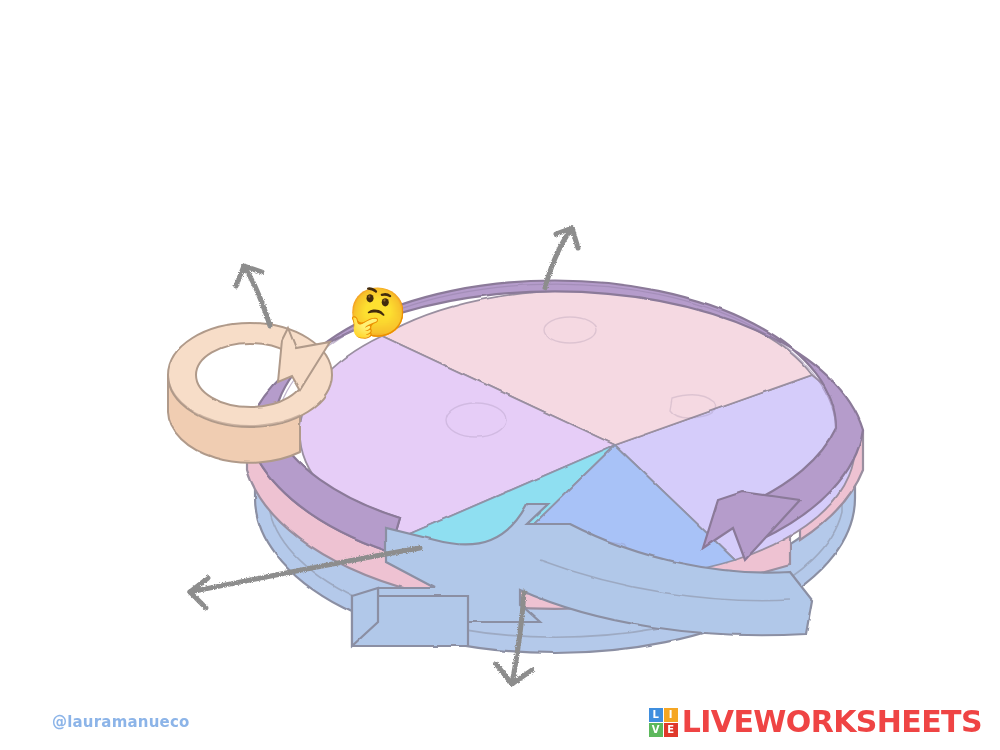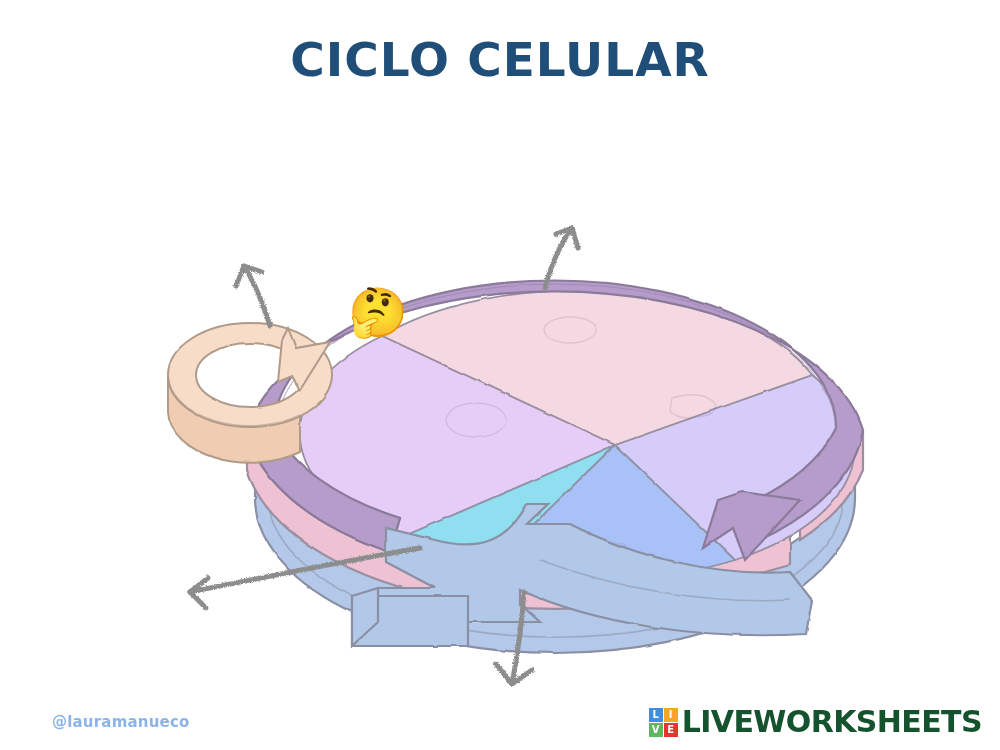--- a/index.html
+++ b/index.html
@@ -92,21 +92,20 @@
     color: #123a63;
     letter-spacing: -0.6px;
     line-height: 30px;
   }
 </style>
 </head>
 <body style="background: rgb(255, 255, 255);">
 
 <div id="page">
 
-  <div id="page-title" style="color: rgb(31, 78, 121);">CICLO CELULAR</div>
 
   <svg id="diagram-canvas" viewBox="0 0 1000 750">
     <defs>
       <filter id="rough" x="-20%" y="-20%" width="140%" height="140%">
         <feTurbulence type="fractalNoise" baseFrequency="0.045" numOctaves="2" seed="7" result="n"></feTurbulence>
         <feDisplacementMap in="SourceGraphic" in2="n" scale="2.4" xChannelSelector="R" yChannelSelector="G"></feDisplacementMap>
       </filter>
       <filter id="pencil" x="-30%" y="-30%" width="160%" height="160%">
         <feTurbulence type="fractalNoise" baseFrequency="0.9" numOctaves="3" seed="3" result="nz"></feTurbulence>
         <feDisplacementMap in="SourceGraphic" in2="nz" scale="3.2" xChannelSelector="R" yChannelSelector="G"></feDisplacementMap>
@@ -225,16 +224,16 @@
 
   <div id="watermark-handle" style="color: rgb(140, 180, 232); margin-left: 36px;">@lauramanueco</div>
 
   <div id="lw-logo">
     <div id="lw-logo-icon">
       <span style="background: rgb(63, 142, 222);">L</span>
       <span style="background: rgb(245, 166, 35);">I</span>
       <span style="background: rgb(92, 184, 92);">V</span>
       <span style="background: rgb(224, 57, 43);">E</span>
     </div>
-    <div id="lw-logo-text" style="color: #14532d;">LIVEWORKSHEETS</div>
+    <div id="lw-logo-text" style="color: #ef4444;">LIVEWORKSHEETS</div>
   </div>
 
 </div>
 
 </body></html>

